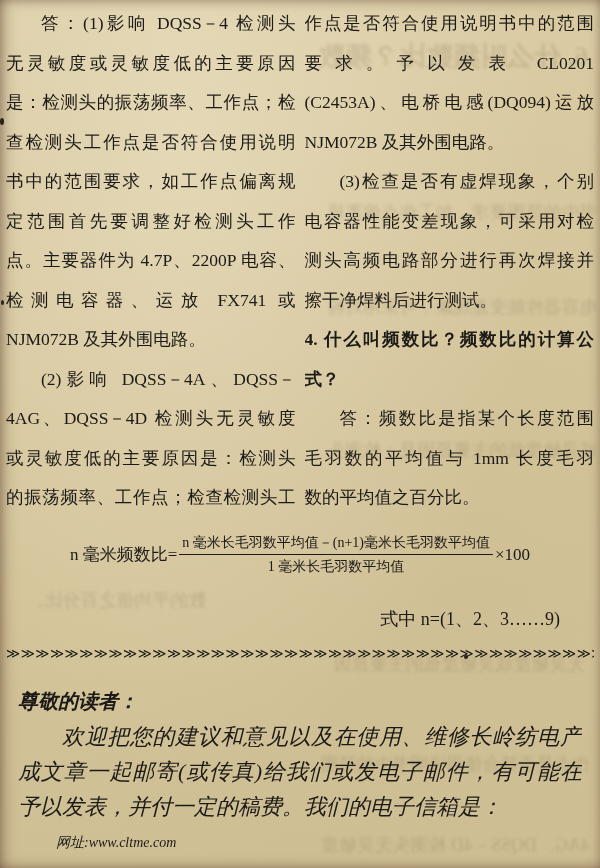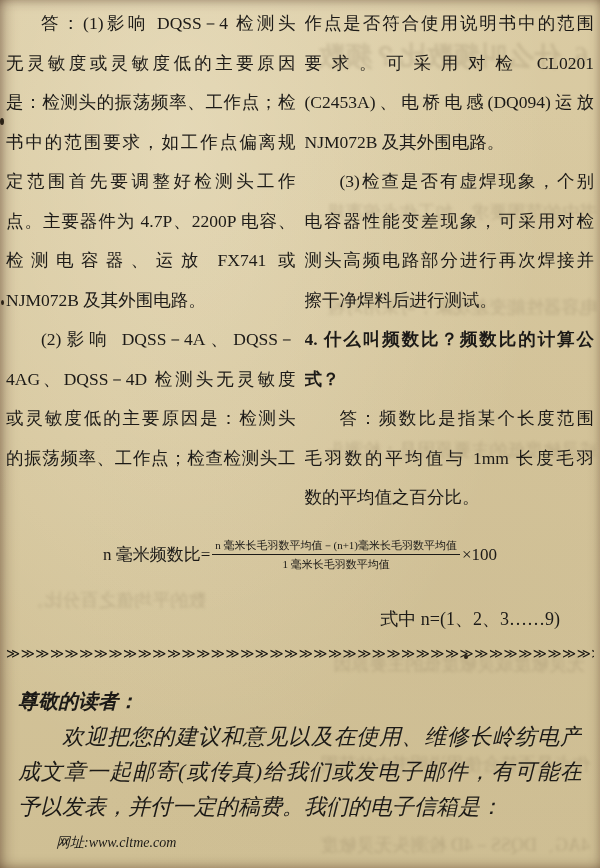--- a/index.html
+++ b/index.html
@@ -33,21 +33,21 @@
   .col{width:290px;font-size:17.5px;line-height:39.5px;}
   .ln{height:39.5px;overflow:hidden;white-space:nowrap;}
   .jl{text-align:justify;text-align-last:justify;white-space:normal;}
   .el{text-align:left;}
   .ind{text-indent:2em;}
   .b{font-weight:bold;}
   .formula{
     display:flex;align-items:center;justify-content:center;
     margin-top:6px;height:62px;font-size:17px;
   }
-  .frac{display:inline-flex;flex-direction:column;align-items:center;margin:0 2px;font-size:11px;line-height:1.5;}
+  .frac{display:inline-flex;flex-direction:column;align-items:center;margin:0 2px;font-size:14px;line-height:1.5;}
   .frac .num{border-bottom:1.5px solid #1c1a17;padding:0 3px 1px 3px;}
   .frac .den{padding-top:1px;}
   .fnote{text-align:right;padding-right:34px;font-size:18px;height:34px;line-height:34px;margin-top:16px;}
   .divider{
     margin-top:8px;height:20px;line-height:20px;overflow:hidden;
     white-space:nowrap;font-size:13.5px;letter-spacing:.5px;color:#171511;
   }
   .reader{padding:0 12px;position:relative;}
   .reader-head{font-weight:bold;font-size:20px;height:36px;line-height:36px;margin-top:19px;font-style:italic;}
   .reader-line{font-style:italic;font-size:22px;height:35px;line-height:35px;white-space:nowrap;overflow:hidden;}
@@ -71,33 +71,34 @@
 
   <div class="speck" style="left:0px;top:118px;width:4px;height:7px;"></div>
   <div class="speck" style="left:1px;top:300px;width:3px;height:5px;"></div>
   <div class="speck" style="left:464px;top:655px;width:4px;height:4px;"></div>
 
   <div class="cols">
     <div class="col">
       <div class="ln jl ind">答：(1)影响 DQSS－4 检测头</div>
       <div class="ln jl">无灵敏度或灵敏度低的主要原因</div>
       <div class="ln jl">是：检测头的振荡频率、工作点；检</div>
+      <div class="ln jl">查检测头工作点是否符合使用说明</div>
       <div class="ln jl">书中的范围要求，如工作点偏离规</div>
       <div class="ln jl">定范围首先要调整好检测头工作</div>
       <div class="ln jl">点。主要器件为 4.7P、2200P 电容、</div>
       <div class="ln jl">检测电容器、运放 FX741 或</div>
       <div class="ln el">NJM072B 及其外围电路。</div>
       <div class="ln jl ind">(2)影响 DQSS－4A、DQSS－</div>
       <div class="ln jl">4AG、DQSS－4D 检测头无灵敏度</div>
       <div class="ln jl">或灵敏度低的主要原因是：检测头</div>
       <div class="ln jl">的振荡频率、工作点；检查检测头工</div>
     </div>
     <div class="col">
       <div class="ln jl">作点是否符合使用说明书中的范围</div>
-      <div class="ln jl">要求。可采用对检 CL0201</div>
+      <div class="ln jl">要求。予以发表 CL0201</div>
       <div class="ln jl">(C2453A)、电桥电感(DQ094)运放</div>
       <div class="ln el">NJM072B 及其外围电路。</div>
       <div class="ln jl ind">(3)检查是否有虚焊现象，个别</div>
       <div class="ln jl">电容器性能变差现象，可采用对检</div>
       <div class="ln jl">测头高频电路部分进行再次焊接并</div>
       <div class="ln el">擦干净焊料后进行测试。</div>
       <div class="ln jl b">4. 什么叫频数比？频数比的计算公</div>
       <div class="ln el b">式？</div>
       <div class="ln jl ind">答：频数比是指某个长度范围</div>
       <div class="ln jl">毛羽数的平均值与 1mm 长度毛羽</div>

